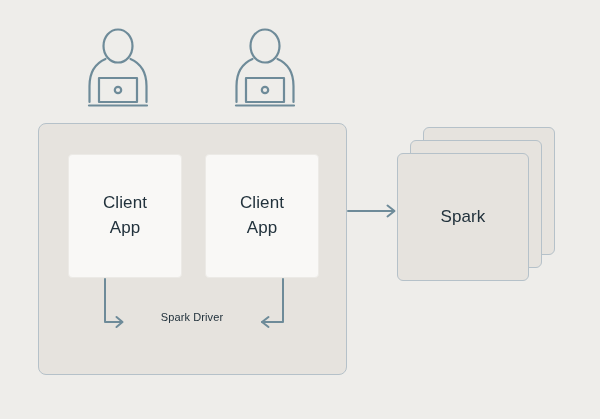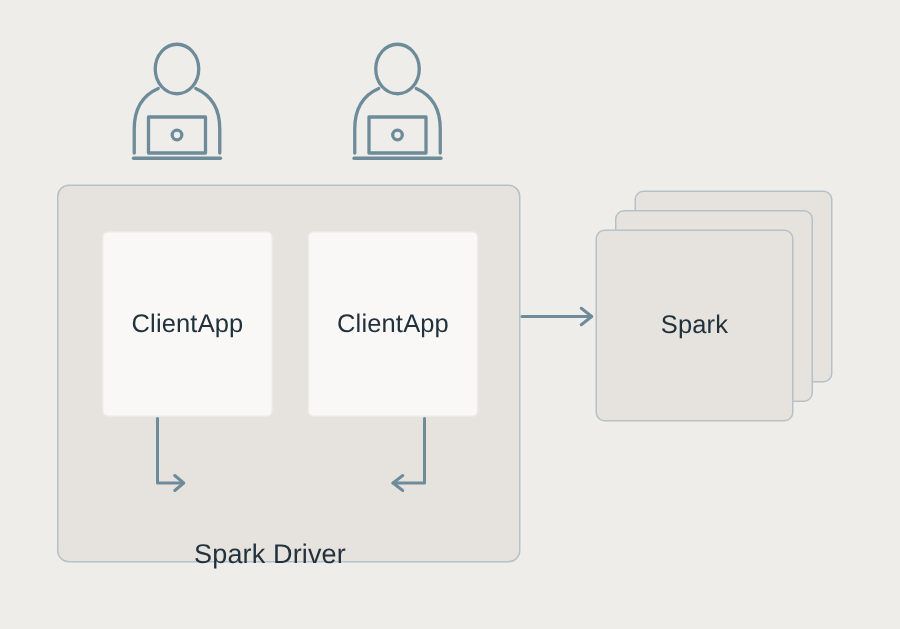--- a/index.html
+++ b/index.html
@@ -42,41 +42,40 @@
 
   
   .client-card {
     width: 114px;
     height: 124px;
     background: #f9f8f6;
     border: 1px solid #eceae6;
     border-radius: 4px;
     box-sizing: border-box;
     display: flex;
-    flex-direction: row;
+    flex-direction: column;
     align-items: center;
     justify-content: center;
     color: #22323c;
     font-size: 17px;
     line-height: 1.45;
     letter-spacing: 0.1px;
   }
   .client-card .line { display: block; }
 
   
   .driver-label {
-    left: 117px;
+    left: 129px;
     top: 311px;
     width: 126px;
     text-align: center;
     color: #22323c;
-    font-size: 18px;
+    font-size: 11px;
     letter-spacing: 0.1px;
     white-space: nowrap;
-    margin-top: 48px;
   }
 
   
   .exec-card {
     width: 132px;
     height: 128px;
     background: #e6e3de;
     border: 1.4px solid #b5c1c9;
     border-radius: 6px;
     box-sizing: border-box;

